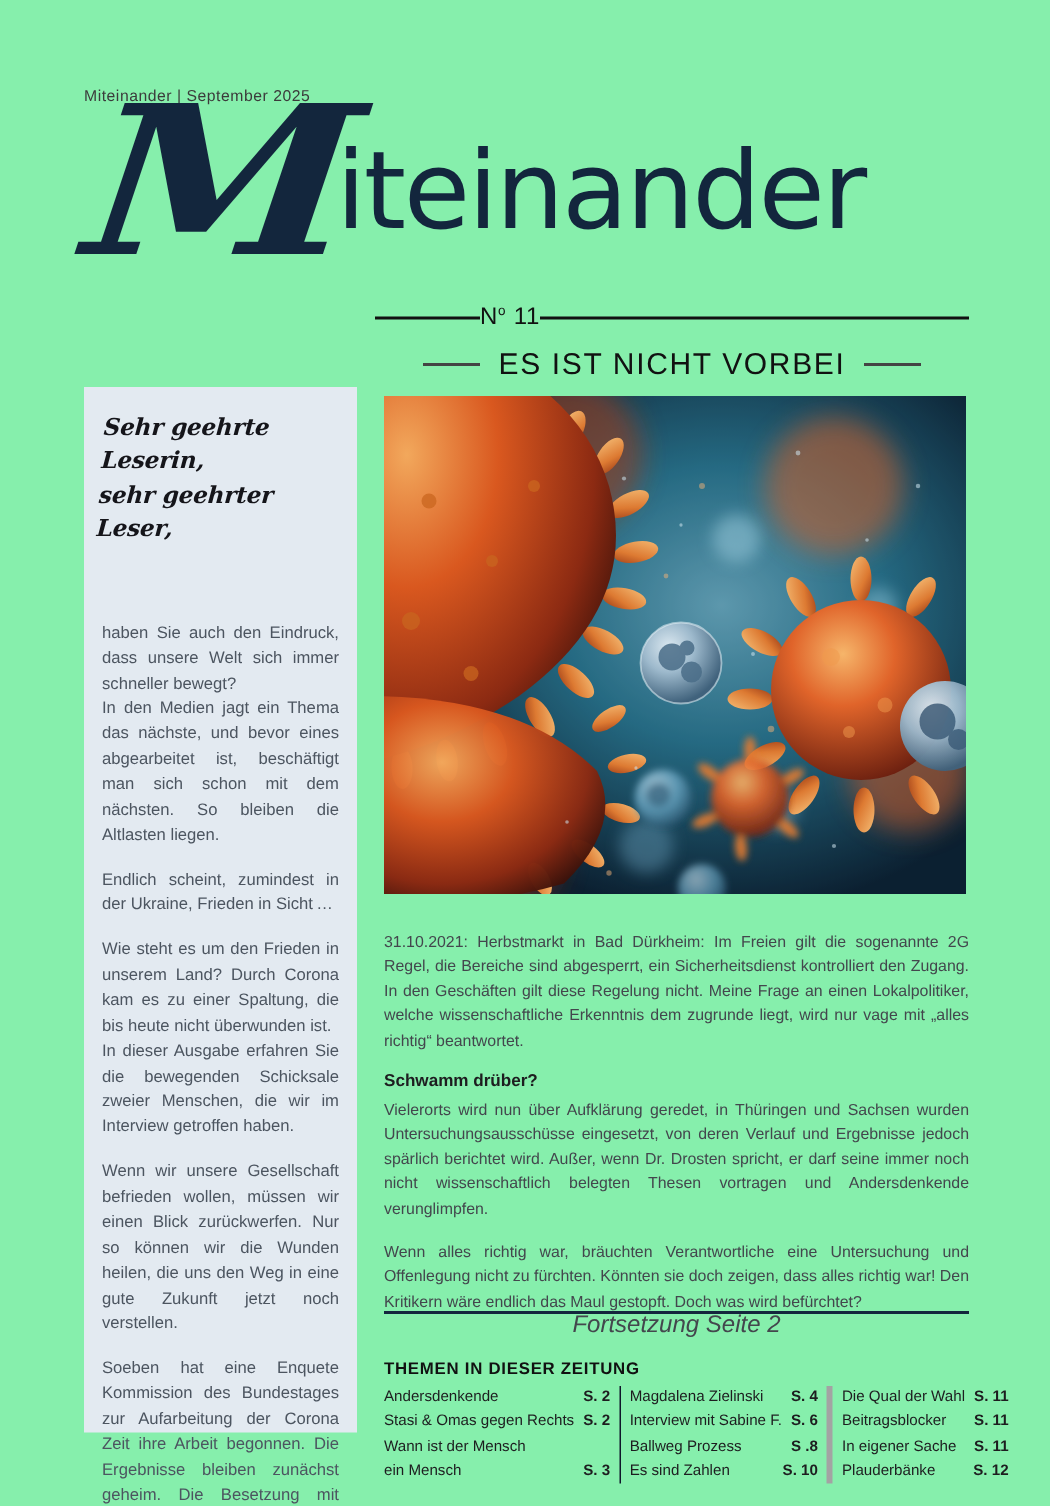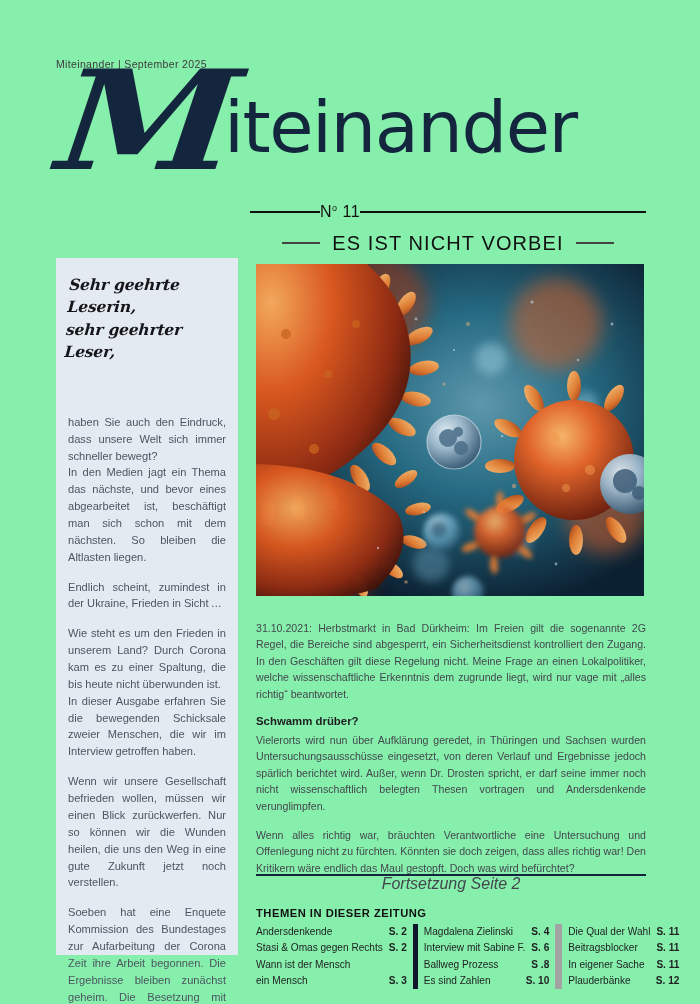--- a/index.html
+++ b/index.html
@@ -226,22 +226,22 @@
   .toc-cols {
     display: flex;
     align-items: stretch;
   }
   .toc-col {
     flex: 1 1 0;
     padding: 0 6px;
     box-sizing: border-box;
   }
   .toc-col.c1 { padding-left: 0; flex: 0 0 135px; }
-  .toc-col.c2 { flex: 0 0 132px; border-left: 5px solid #0f172a; }
-  .toc-col.c3 { flex: 1 1 auto; border-left: 7px solid #a3a3a3; }
+  .toc-col.c2 { flex: 0 0 132px; border-left: 1px solid #0f172a; }
+  .toc-col.c3 { flex: 1 1 auto; border-left: 4px solid #a3a3a3; }
   .toc-item {
     display: flex;
     justify-content: space-between;
     align-items: baseline;
     font-family: "Liberation Sans", sans-serif;
     font-size: 10.1px;
     line-height: 1.62;
     color: #1d1d1f;
     white-space: nowrap;
   }

